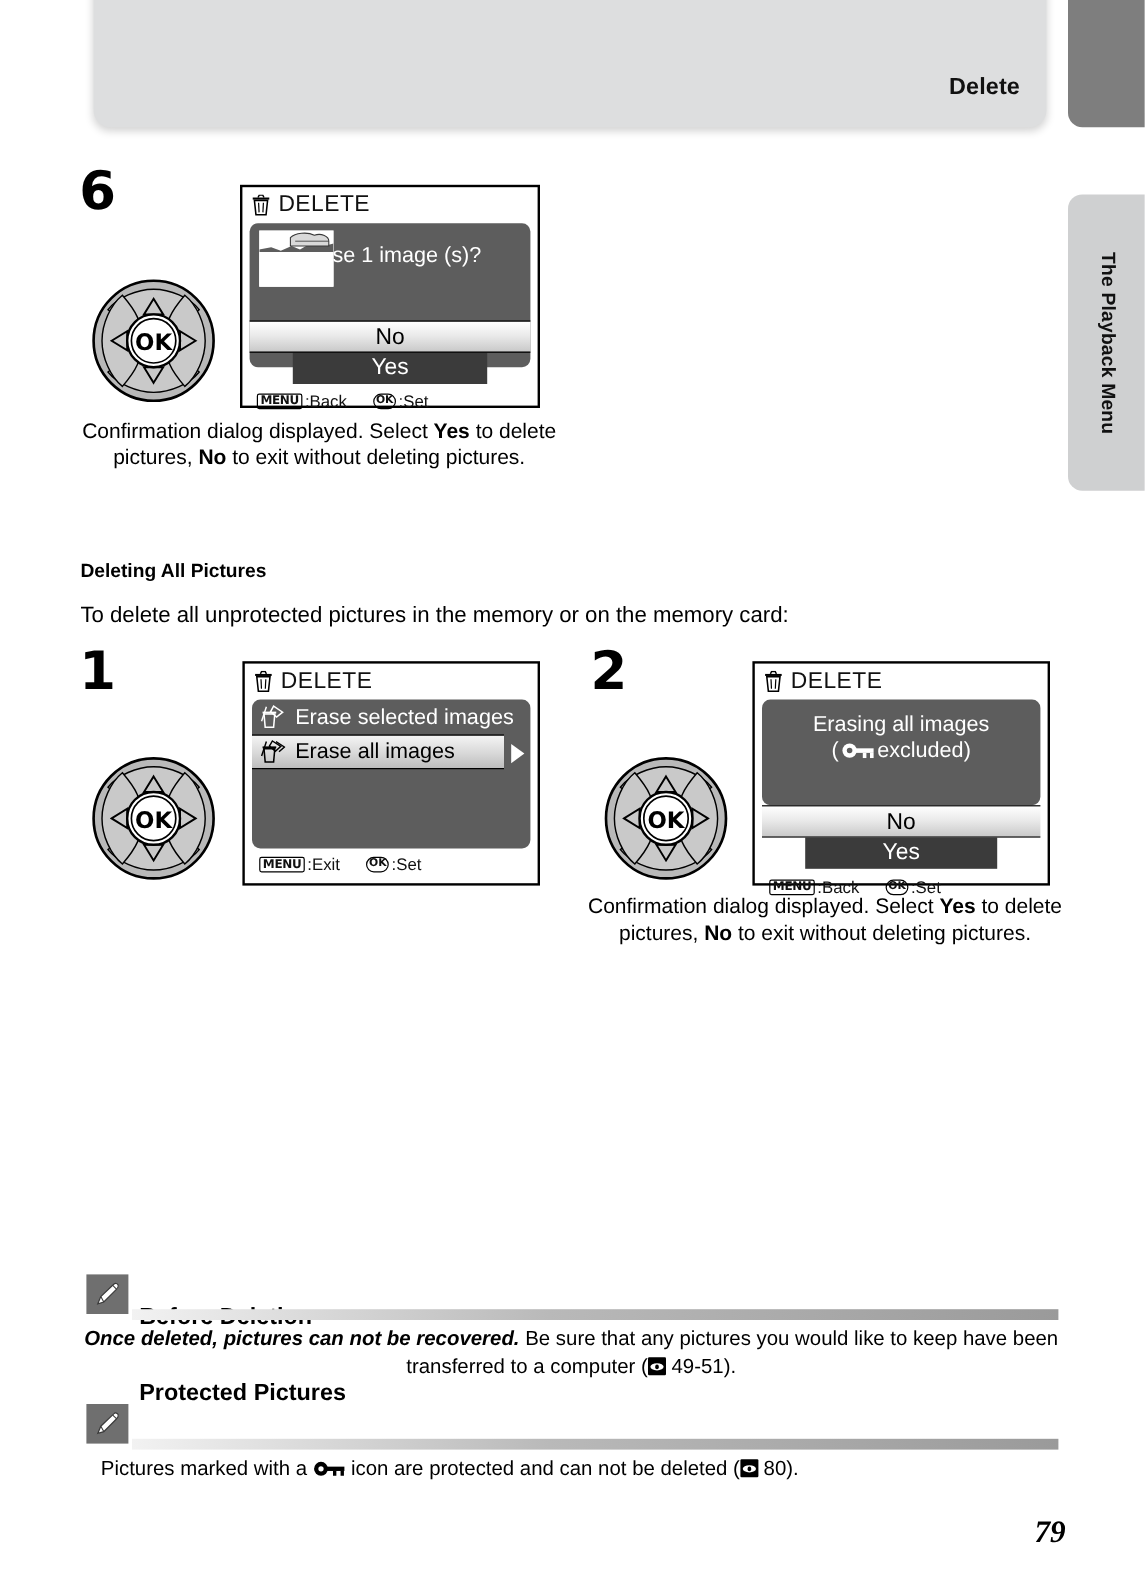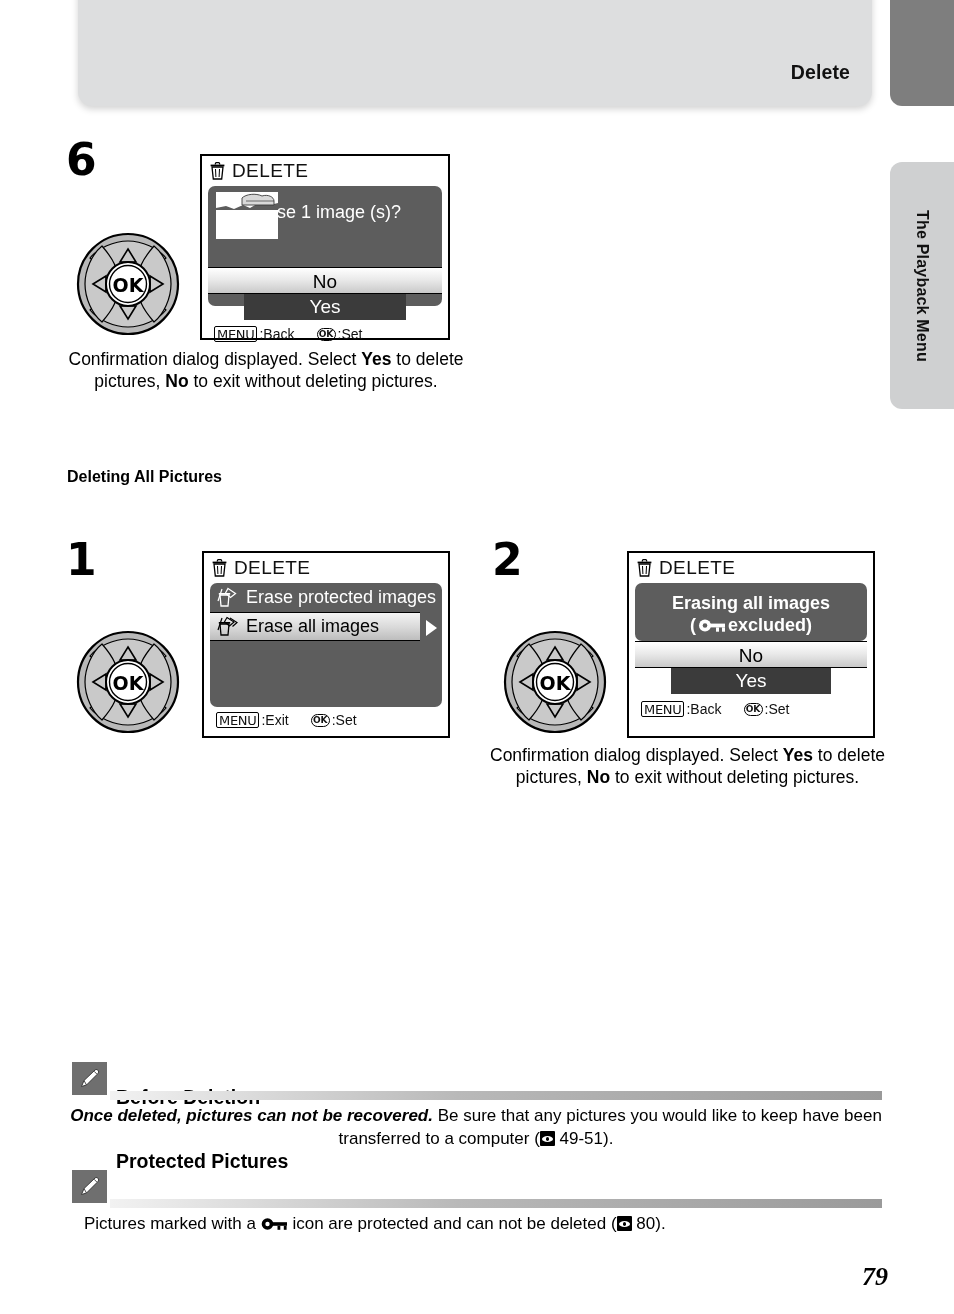--- a/index.html
+++ b/index.html
@@ -71,21 +71,21 @@
     border-radius: 7px; position: relative;
     overflow: hidden;
   }
   .lcd-foot {
     height: 26px; display: flex; align-items: center;
     gap: 22px; padding-left: 12px;
     font-size: 14px; color: #111;
   }
   .keycap {
     display: inline-block;
-    font-size: 13px; font-weight: normal; letter-spacing: -0.3px;
+    font-size: 10px; font-weight: bold; letter-spacing: -0.3px;
     border: 1.4px solid #000; border-radius: 2px;
     padding: 1px 2px 0 2px; line-height: 1;
     font-family: "DejaVu Sans", sans-serif;
     vertical-align: middle;
   }
   .keycap-ok {
     display: inline-flex; align-items: center; justify-content: center;
     width: 19px; height: 13px; border: 1.5px solid #000;
     border-radius: 8px; font-size: 9px; font-weight: bold;
     font-family: "DejaVu Sans", sans-serif;
@@ -262,20 +262,21 @@
       <span class="foot-item">
         <span class="keycap-ok">OK</span>
         <span>:Set</span>
       </span>
     </div>
   </div>
 
   <div class="caption" style="left:66px; top:348px; width:400px;"><span>Confirmation dialog displayed. Select </span><b>Yes</b><span> to delete pictures, </span><b>No</b><span> to exit without deleting pictures.</span></div>
 
   <div class="sec-head" style="left:67px; top:468px;">Deleting All Pictures</div>
+  <div class="sec-sub" style="left:67px; top:501px;">To delete all unprotected pictures in the memory or on the memory card:</div>
 
   <div class="step-num" style="left:66px; top:538px;">1</div>
 
   <div class="dpad" style="left:76px; top:630px;">
     <svg viewBox="0 0 104 104" width="104" height="104">
       <circle cx="52" cy="52" r="50" fill="#b9b9b9" stroke="#000" stroke-width="2.2"></circle>
       <path d="M52 9 C 66 9, 82 16, 90 26 C 76 38, 68 42, 52 42 C 36 42, 28 38, 14 26 C 22 16, 38 9, 52 9 Z" fill="#c9c9c9" stroke="#000" stroke-width="1.2"></path>
       <path d="M52 95 C 66 95, 82 88, 90 78 C 76 66, 68 62, 52 62 C 36 62, 28 66, 14 78 C 22 88, 38 95, 52 95 Z" fill="#c9c9c9" stroke="#000" stroke-width="1.2"></path>
       <path d="M9 52 C 9 66, 16 82, 26 90 C 38 76, 42 68, 42 52 C 42 36, 38 28, 26 14 C 16 22, 9 38, 9 52 Z" fill="#c9c9c9" stroke="#000" stroke-width="1.2"></path>
       <path d="M95 52 C 95 66, 88 82, 78 90 C 66 76, 62 68, 62 52 C 62 36, 66 28, 78 14 C 88 22, 95 38, 95 52 Z" fill="#c9c9c9" stroke="#000" stroke-width="1.2"></path>
@@ -301,21 +302,21 @@
       <span>DELETE</span>
     </div>
     <div class="lcd-body" style="height:124px;">
       <div class="menu-row">
         <svg width="22" height="22" viewBox="0 0 22 22">
           <path d="M4 8 H13 L12 19 H5 Z" fill="none" stroke="#fff" stroke-width="1.3"></path>
           <rect x="2.8" y="6" width="11.4" height="1.6" fill="#fff"></rect>
           <path d="M12 1.5 L19.5 6.5 L14.5 10.5 L9.5 6 Z" fill="none" stroke="#fff" stroke-width="1.3"></path>
           <line x1="2" y1="14" x2="6" y2="2" stroke="#fff" stroke-width="1.2"></line>
         </svg>
-        <span>Erase protected images</span>
+        <span>Erase selected images</span>
       </div>
       <div class="menu-row selected">
         <svg width="22" height="22" viewBox="0 0 22 22">
           <path d="M4 8 H13 L12 19 H5 Z" fill="none" stroke="#000" stroke-width="1.3"></path>
           <rect x="2.8" y="6" width="11.4" height="1.6" fill="#000"></rect>
           <path d="M11 1.5 L18 6 L13.5 10 L8.5 5.8 Z" fill="none" stroke="#000" stroke-width="1.2"></path>
           <path d="M14 2 L21 6.5 L16.5 10.5" fill="none" stroke="#000" stroke-width="1.2"></path>
           <line x1="2" y1="14" x2="6" y2="2" stroke="#000" stroke-width="1.2"></line>
         </svg>
         <span>Erase all images</span>
@@ -358,21 +359,21 @@
     <div class="lcd-title">
       <svg width="15" height="18" viewBox="0 0 15 18">
         <path d="M2 5 H13 L11.7 17 H3.3 Z" fill="none" stroke="#000" stroke-width="1.3"></path>
         <rect x="0.6" y="2.6" width="13.8" height="1.7" fill="#000"></rect>
         <path d="M5 2.6 L6 0.6 H9 L10 2.6" fill="none" stroke="#000" stroke-width="1.2"></path>
         <line x1="5.5" y1="7" x2="5.9" y2="15" stroke="#000" stroke-width="1"></line>
         <line x1="9.5" y1="7" x2="9.1" y2="15" stroke="#000" stroke-width="1"></line>
       </svg>
       <span>DELETE</span>
     </div>
-    <div class="lcd-body" style="height:58px;font-weight:bold;">
+    <div class="lcd-body" style="height:88px;">
       <div class="confirm-msg">
         <div>Erasing all images</div>
         <div style="display:flex;align-items:center;justify-content:center;gap:2px;">
           <span>(</span>
           <svg width="28" height="15" viewBox="0 0 28 15">
             <circle cx="7" cy="7.5" r="6" fill="#fff"></circle>
             <circle cx="7" cy="7.5" r="2.3" fill="#5d5d5d"></circle>
             <rect x="11" y="5.6" width="16" height="3.8" fill="#fff"></rect>
             <rect x="18" y="9.4" width="3" height="4.3" fill="#fff"></rect>
             <rect x="24" y="9.4" width="3" height="4.3" fill="#fff"></rect>

